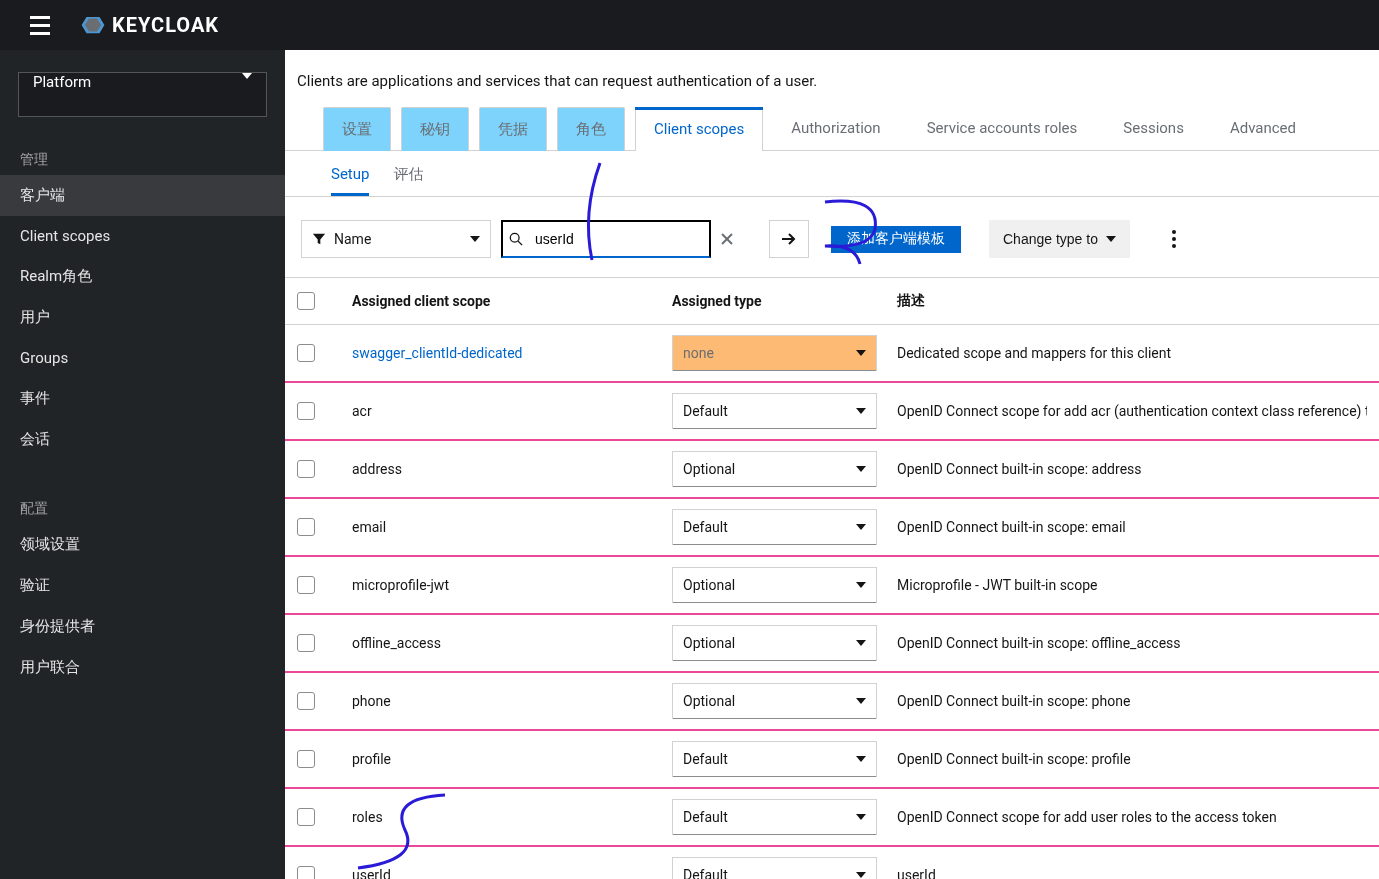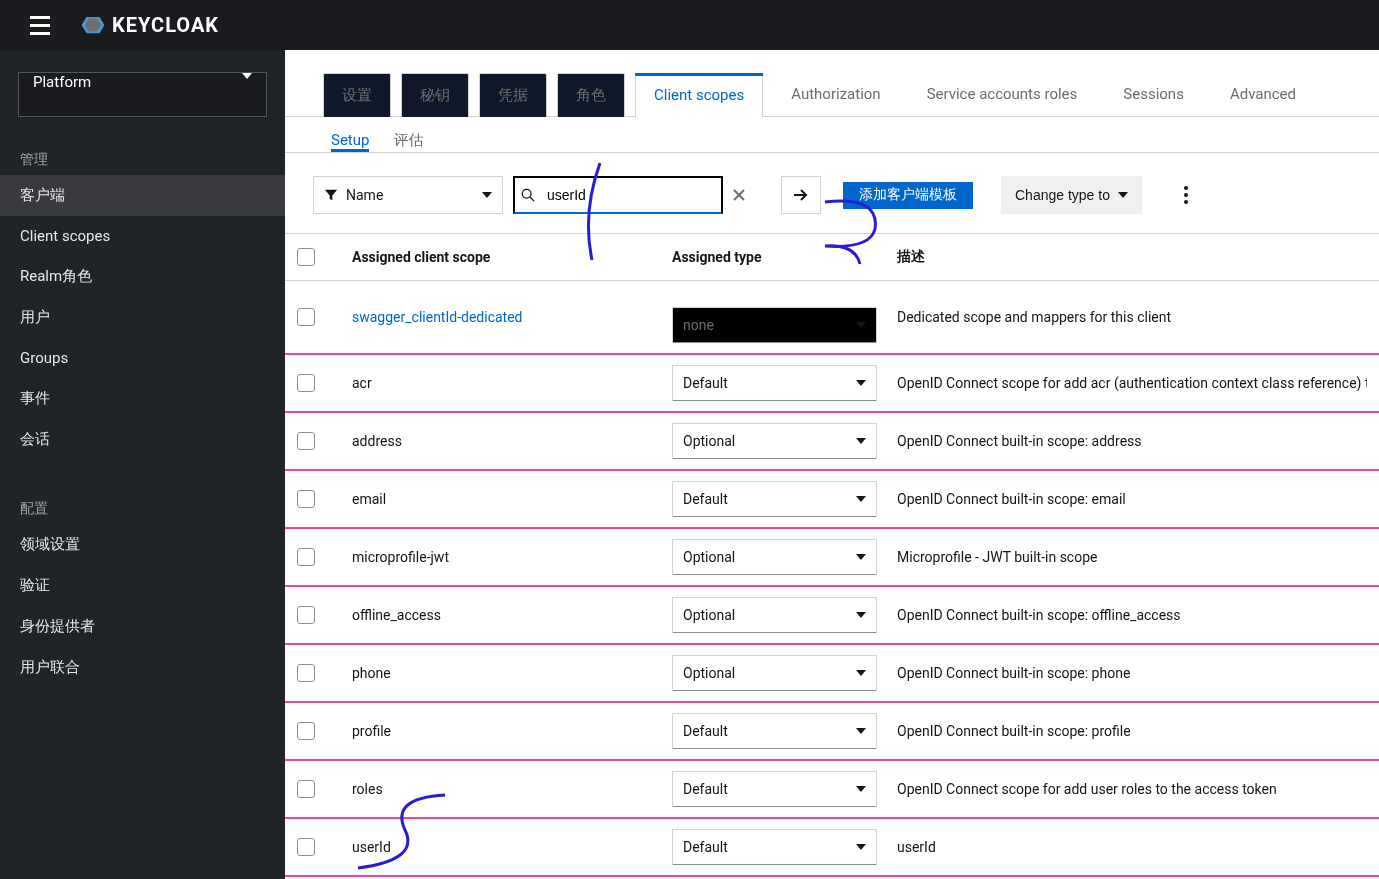--- a/index.html
+++ b/index.html
@@ -13,46 +13,46 @@
 .sidebar { width: 285px; background: #212427; color: #fff; display: flex; flex-direction: column; padding-top: 22px; }
 .realm-select { margin: 0 18px 24px 18px; border: 1px solid #555; background: #1a1b1f; height: 45px; display: flex; align-items: flex-start; justify-content: space-between; padding: 0 14px; cursor: pointer; }
 .realm-select span { font-size: 15px; }
 .nav-section-title { padding: 10px 20px 6px 20px; font-size: 14px; color: #a3a3a3; }
 .nav-item { padding: 11px 20px; font-size: 15px; color: #e5e5e5; cursor: pointer; }
 .nav-item.active { background: #383a3e; }
 .nav-spacer { height: 30px; }
 .main { flex: 1; background: #fff; overflow: auto; padding: 22px 0 0 0; }
 .intro { padding: 0 0 16px 0; margin-left: 12px; font-size: 15px; color: #151515; }
 .tabs { border-bottom: 1px solid #d2d2d2; display: flex; gap: 10px; padding-left: 38px; }
-.tab { padding: 12px 18px 12px 18px; color: #6a6e73; font-size: 15px; border-top-left-radius: 2px; border-top-right-radius: 2px; cursor: pointer; background: #0f172a; position: relative; top: 1px; border: 1px solid #d2d2d2; border-bottom: none; }
+.tab { padding: 12px 18px 12px 18px; color: #6a6e73; font-size: 15px; border-top-left-radius: 2px; border-top-right-radius: 2px; cursor: pointer; background: #7dd3fc; position: relative; top: 1px; border: 1px solid #d2d2d2; border-bottom: none; }
 .tab.active { color: #06c; background: #fff; position: relative; }
 .tab.active::before { content: ""; position: absolute; top: -1px; left: -1px; right: -1px; height: 3px; background: #06c; }
 .tab.plain { background: transparent; border: none; }
 .subtabs { display: flex; gap: 24px; padding: 14px 0 0 46px; border-bottom: 1px solid #d2d2d2; }
-.subtab { font-size: 15px; color: #6a6e73; cursor: pointer; }
+.subtab { padding-bottom: 10px; font-size: 15px; color: #6a6e73; cursor: pointer; }
 .subtab.active { color: #06c; border-bottom: 3px solid #06c; }
-.toolbar { display: flex; align-items: center; gap: 10px; padding: 22px 12px 18px 28px; border-bottom: 1px solid #d2d2d2; }
+.toolbar { display: flex; align-items: center; gap: 10px; padding: 22px 12px 18px 16px; border-bottom: 1px solid #d2d2d2; }
 .filter-name { border: 1px solid #d2d2d2; height: 38px; width: 190px; display: flex; align-items: center; padding: 0 10px; justify-content: space-between; cursor: pointer; background: #fff; }
 .filter-name .fi { display: flex; align-items: center; gap: 8px; }
 .search-wrap { position: relative; }
 .search-input { border: 2px solid #000; height: 38px; width: 210px; padding: 0 30px 0 32px; font-size: 14px; outline: none; border-bottom: 2px solid #06c; }
 .search-icon { position: absolute; left: 8px; top: 50%; transform: translateY(-50%); }
 .clear-btn { width: 38px; height: 38px; border: none; background: transparent; font-size: 18px; color: #6a6e73; cursor: pointer; }
 .go-btn { width: 40px; height: 38px; border: 1px solid #d2d2d2; background: #fff; cursor: pointer; display: flex; align-items: center; justify-content: center; }
 .primary-btn { height: 27px; background: #06c; color: #fff; border: none; padding: 0 16px; font-size: 14px; cursor: pointer; margin-left: 12px; }
 .change-type { height: 38px; background: #f0f0f0; border: none; padding: 0 14px; display: flex; align-items: center; gap: 8px; cursor: pointer; color: #151515; font-size: 14px; margin-left: 18px; }
 .kebab { margin-left: 22px; cursor: pointer; padding: 8px 10px; }
 .kebab span { display: block; width: 4px; height: 4px; background: #151515; border-radius: 50%; margin: 3px 0; }
 .table { width: 100%; }
 .thead { display: grid; grid-template-columns: 55px 320px 225px 1fr; align-items: center; padding: 14px 12px; border-bottom: 1px solid #d2d2d2; font-weight: 700; font-size: 14px; }
 .trow { display: grid; grid-template-columns: 55px 320px 225px 1fr; align-items: center; padding: 10px 12px; border-bottom: 2px solid #ec4899; font-size: 14px; min-height: 52px; }
 .check { width: 18px; height: 18px; border: 1px solid #8a8d90; border-radius: 3px; cursor: pointer; background: #fff; }
 .scope-link { color: #06c; cursor: pointer; }
 .type-select { width: 205px; height: 36px; border: 1px solid #d2d2d2; display: flex; align-items: center; justify-content: space-between; padding: 0 10px; cursor: pointer; background: #fff; position: relative; }
-.type-select.disabled { background: #000000; color: #6a6e73; margin-top: 16px; }
+.type-select.disabled { background: #fdba74; color: #6a6e73; }
 .type-select::after { content: ""; position: absolute; bottom: -1px; left: 0; right: 0; height: 1px; background: #8a8d90; }
 .desc { color: #151515; white-space: nowrap; overflow: hidden; text-overflow: clip; }
 .caret-down { width: 0; height: 0; border-left: 5px solid transparent; border-right: 5px solid transparent; border-top: 6px solid #151515; }
 .caret-down.light { border-top-color: #fff; }
 .annot { position: absolute; pointer-events: none; z-index: 100; }
 svg { display: block; }
 </style>
 </head>
 <body>
 
@@ -91,20 +91,21 @@
     <div class="nav-section-title">配置</div>
     <div id="nav-config">
         <div class="nav-item">领域设置</div>
         <div class="nav-item">验证</div>
         <div class="nav-item">身份提供者</div>
         <div class="nav-item">用户联合</div>
       </div>
   </div>
 
   <div class="main">
+    <div class="intro">Clients are applications and services that can request authentication of a user.</div>
     <div class="tabs" id="tabs">
         <div class="tab">设置</div>
         <div class="tab">秘钥</div>
         <div class="tab">凭据</div>
         <div class="tab">角色</div>
         <div class="tab active">Client scopes</div>
         <div class="tab plain">Authorization</div>
         <div class="tab plain">Service accounts roles</div>
         <div class="tab plain">Sessions</div>
         <div class="tab plain">Advanced</div>

